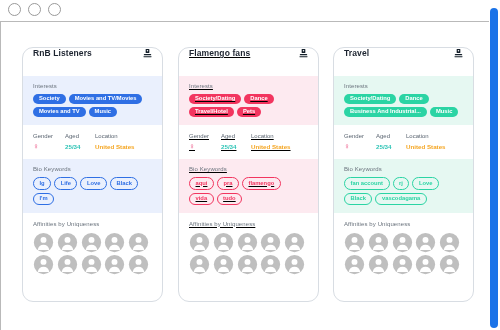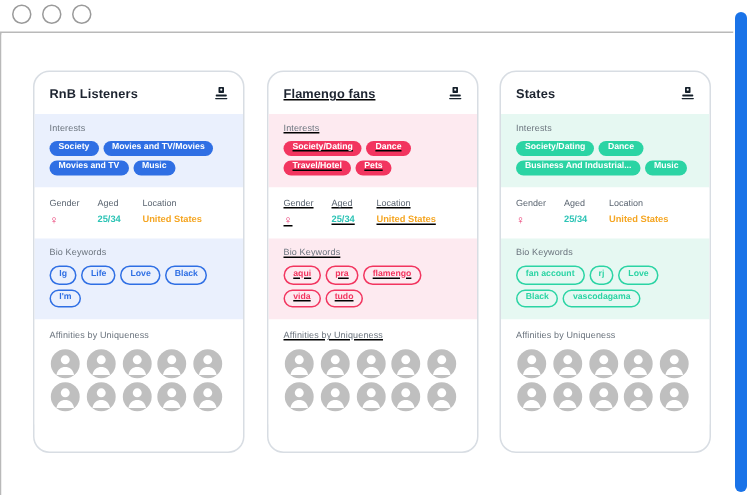--- a/index.html
+++ b/index.html
@@ -102,21 +102,20 @@
     box-sizing: border-box;
     overflow: hidden;
   }
   .card-1 { left: 21px; }
   .card-2 { left: 177px; text-decoration: underline; }
   .card-3 { left: 332px; }
 
   .card-head {
     height: 28px;
     display: flex;
-    align-items: center;
     justify-content: space-between;
     padding: 0 9px 0 10px;
     box-sizing: border-box;
   }
   .card-title {
     font-size: 8.5px;
     font-weight: bold;
     color: #1d2430;
     letter-spacing: 0.1px;
     white-space: nowrap;
@@ -429,21 +428,21 @@
               <svg class="avatar" viewBox="0 0 24 24">
                 <circle cx="12" cy="12" r="11" fill="#bfbfbf"></circle>
                 <circle cx="12" cy="9" r="3.4" fill="#ffffff"></circle>
                 <path d="M5.3 20.5c0.7-4 3.4-6 6.7-6s6 2 6.7 6z" fill="#ffffff"></path>
               </svg>
             </div>
           </div>
         </div>
         <div class="card card-3">
           <div class="card-head">
-            <span class="card-title">States</span>
+            <span class="card-title">Travel</span>
             <svg class="head-icon" viewBox="0 0 24 24">
               <rect x="8" y="2" width="8" height="9" rx="1.2" fill="#15202b"></rect>
               <circle cx="12" cy="6" r="1.6" fill="#ffffff"></circle>
               <rect x="4" y="13" width="16" height="3" rx="1" fill="#15202b"></rect>
               <rect x="3" y="18" width="18" height="2" rx="1" fill="#15202b"></rect>
             </svg>
           </div>
           <div class="tint" style="background:#e6f8f2">
             <div class="section-label">Interests</div>
             <div class="chips">

